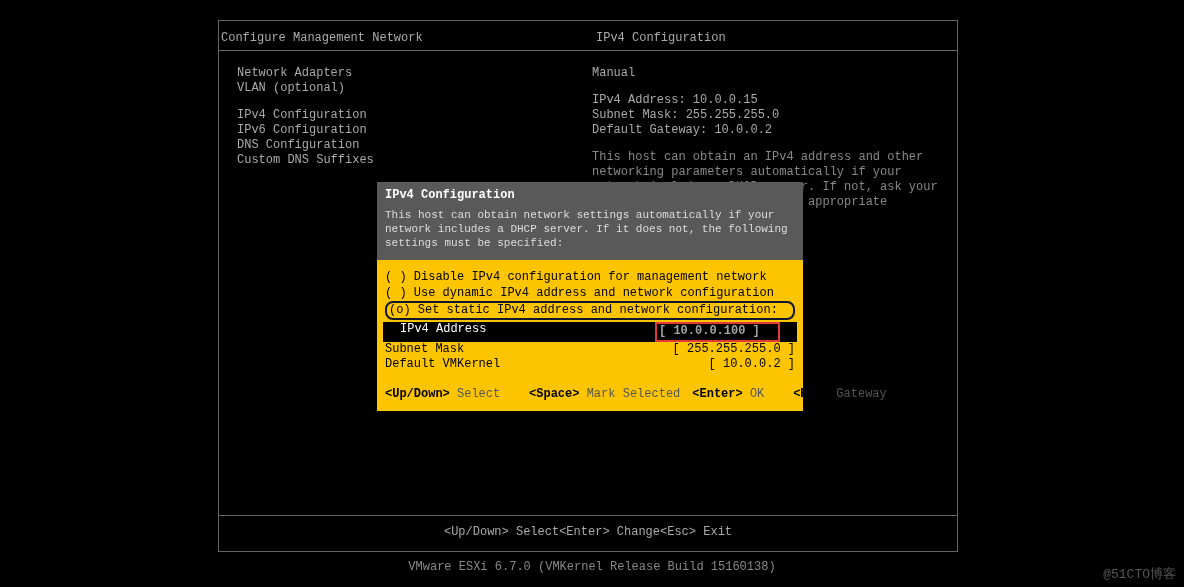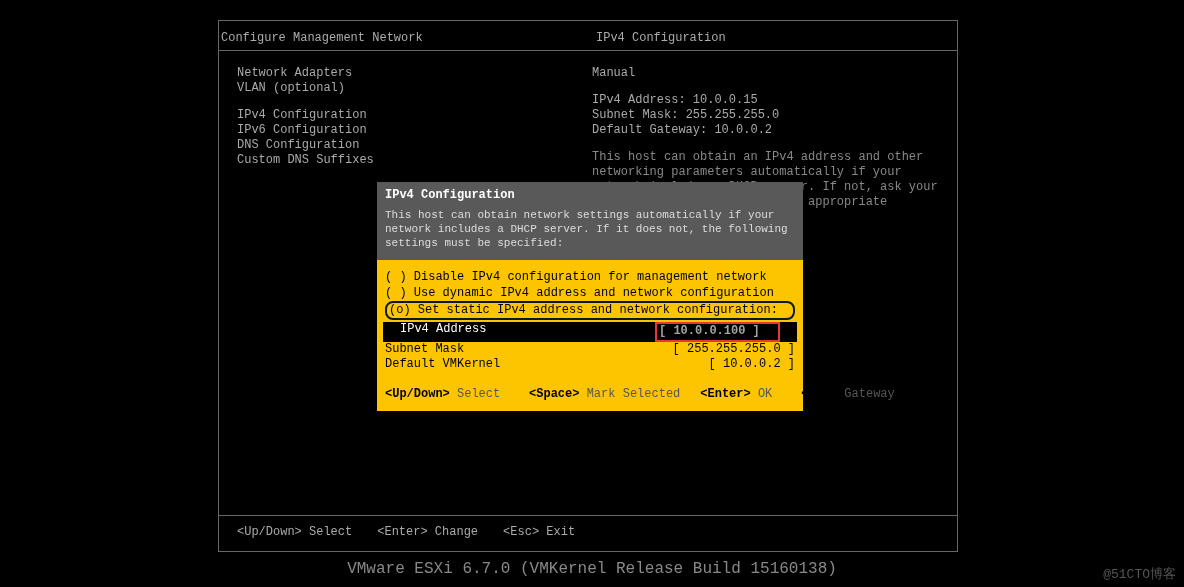--- a/index.html
+++ b/index.html
@@ -107,49 +107,48 @@
     background: #000;
     min-width: 125px;
     display: inline-block;
     font-weight: bold;
   }
   .dialog-footer {
     padding: 0 8px 10px 8px;
     color: #000;
     display: flex;
     justify-content: space-between;
-    gap: 20px;
+    gap: 12px;
   }
   .dialog-footer .grp { white-space: nowrap; }
   .dialog-footer .lbl { color: #555; }
   .bottom-hr {
     position: absolute;
     left: 219px;
     top: 515px;
     width: 738px;
     border: none;
     border-top: 1px solid #666;
   }
   .bottom-bar {
     position: absolute;
     left: 237px;
     top: 525px;
     width: 702px;
     display: flex;
-    justify-content: flex-start;
-    gap: 25px;
+    justify-content: center;
   }
   .version-line {
     position: absolute;
     left: 0;
     top: 560px;
     width: 1184px;
     text-align: center;
     color: #888;
-    font-size: 16px;
+    font-size: 12px;
   }
   .watermark {
     position: absolute;
     right: 8px;
     bottom: 4px;
     color: #555;
     font-size: 13px;
   }
   .gap { height: 12px; }
 </style>

